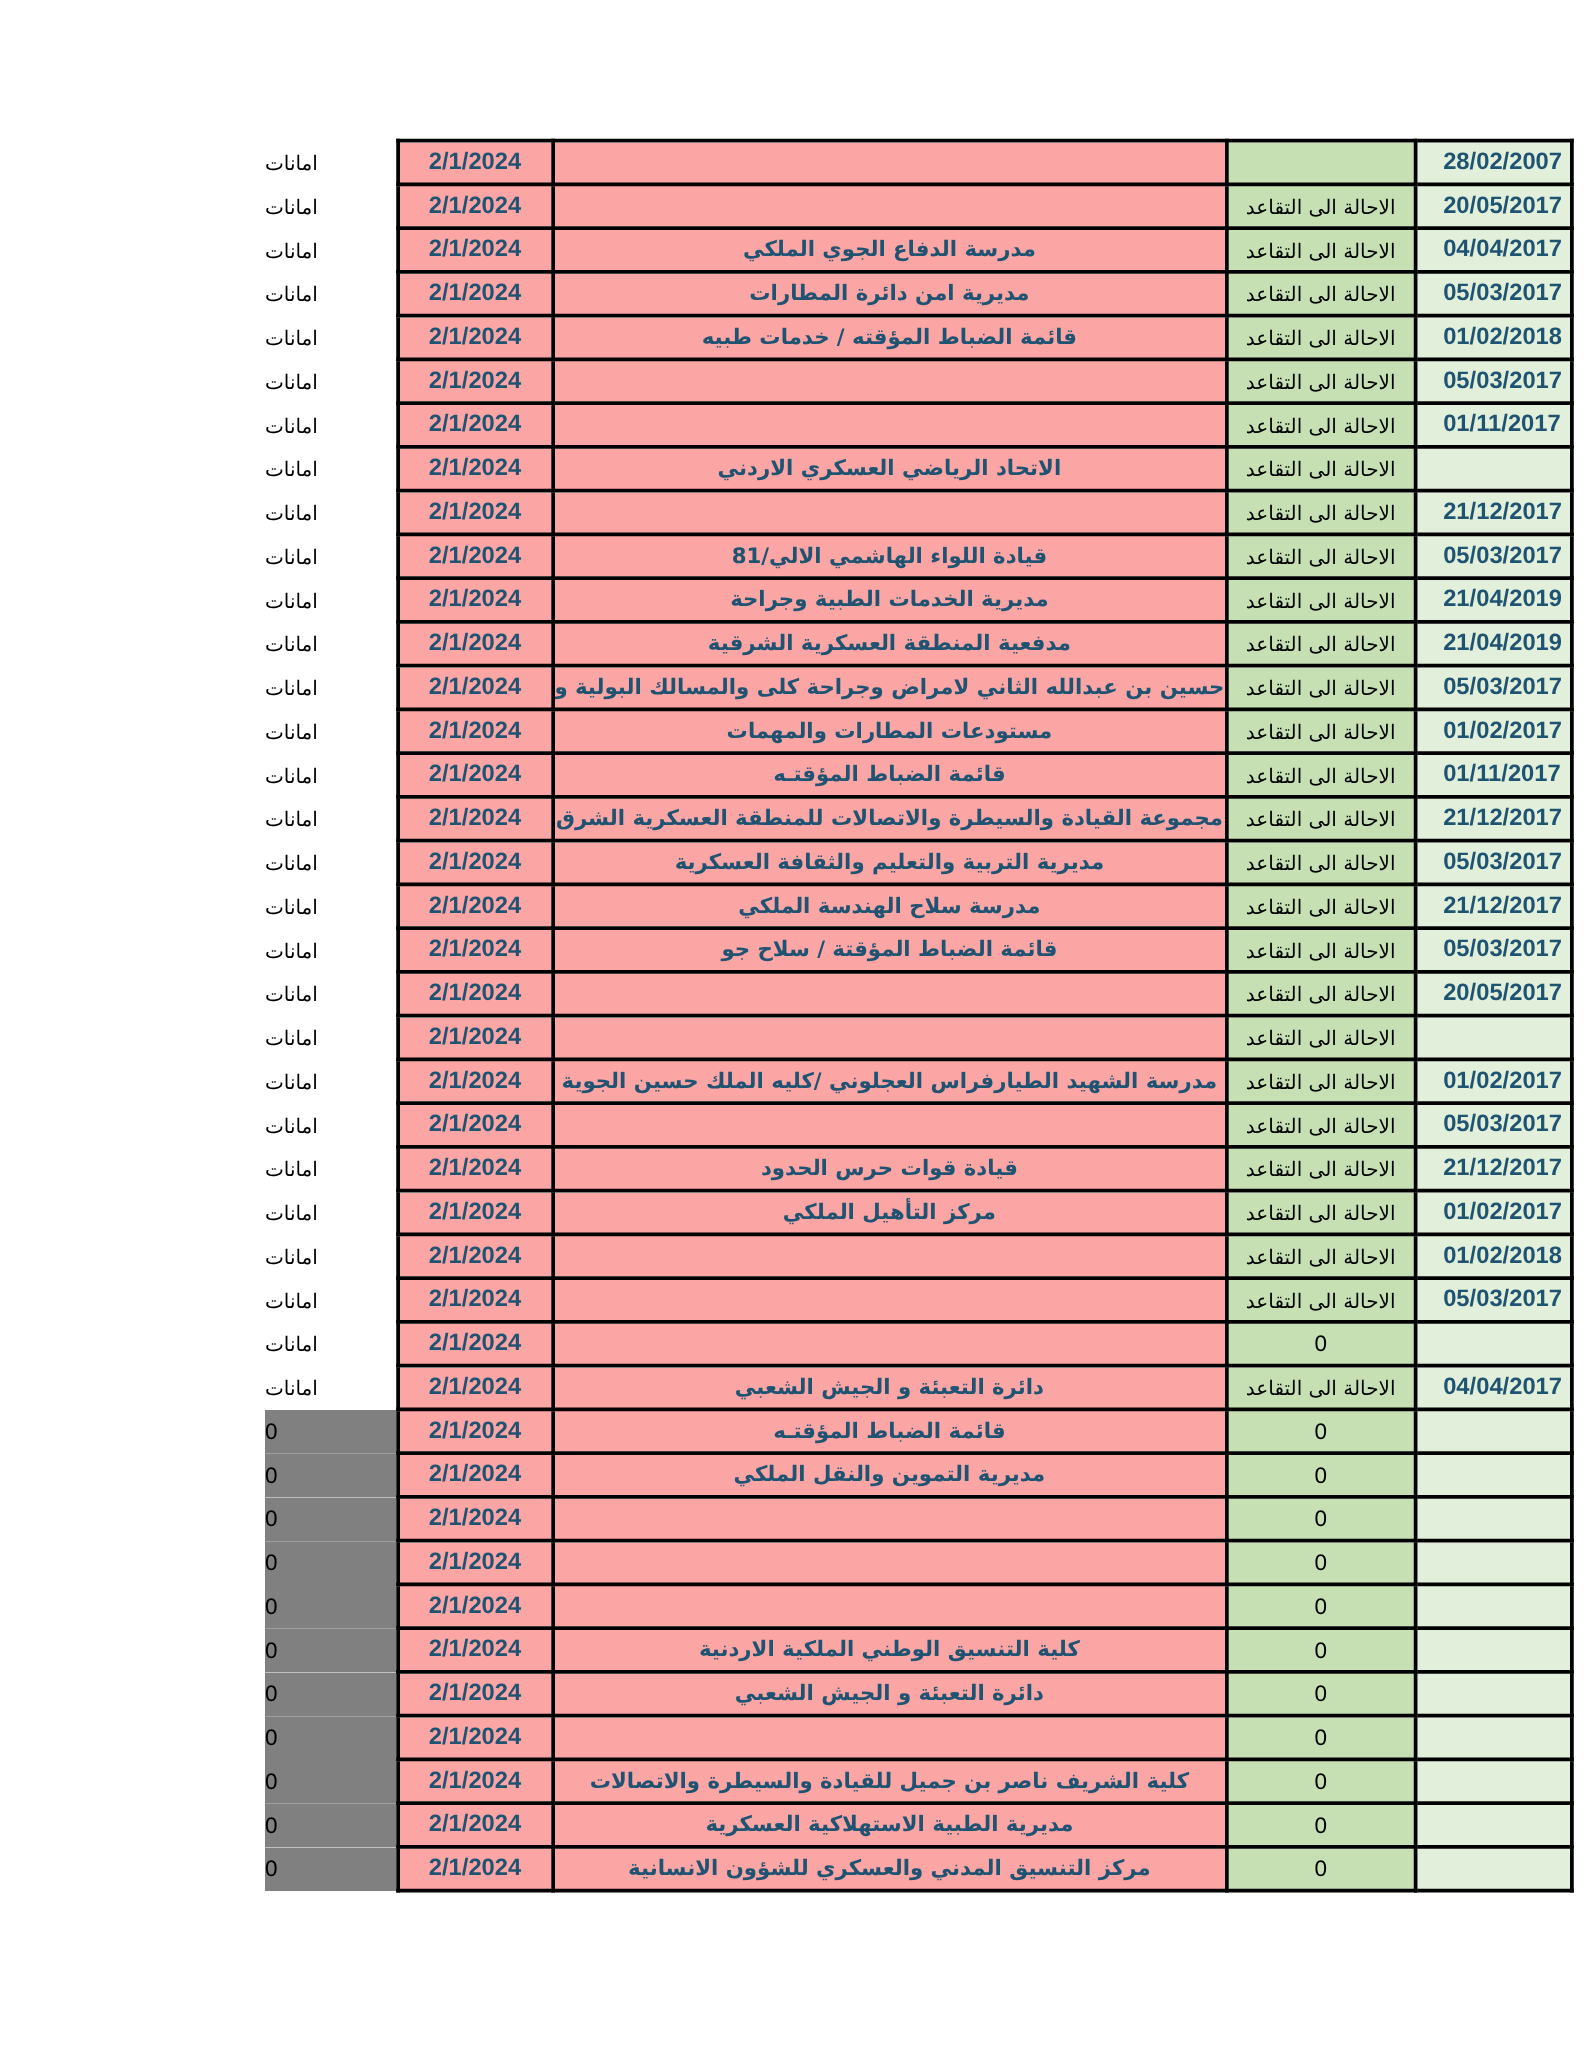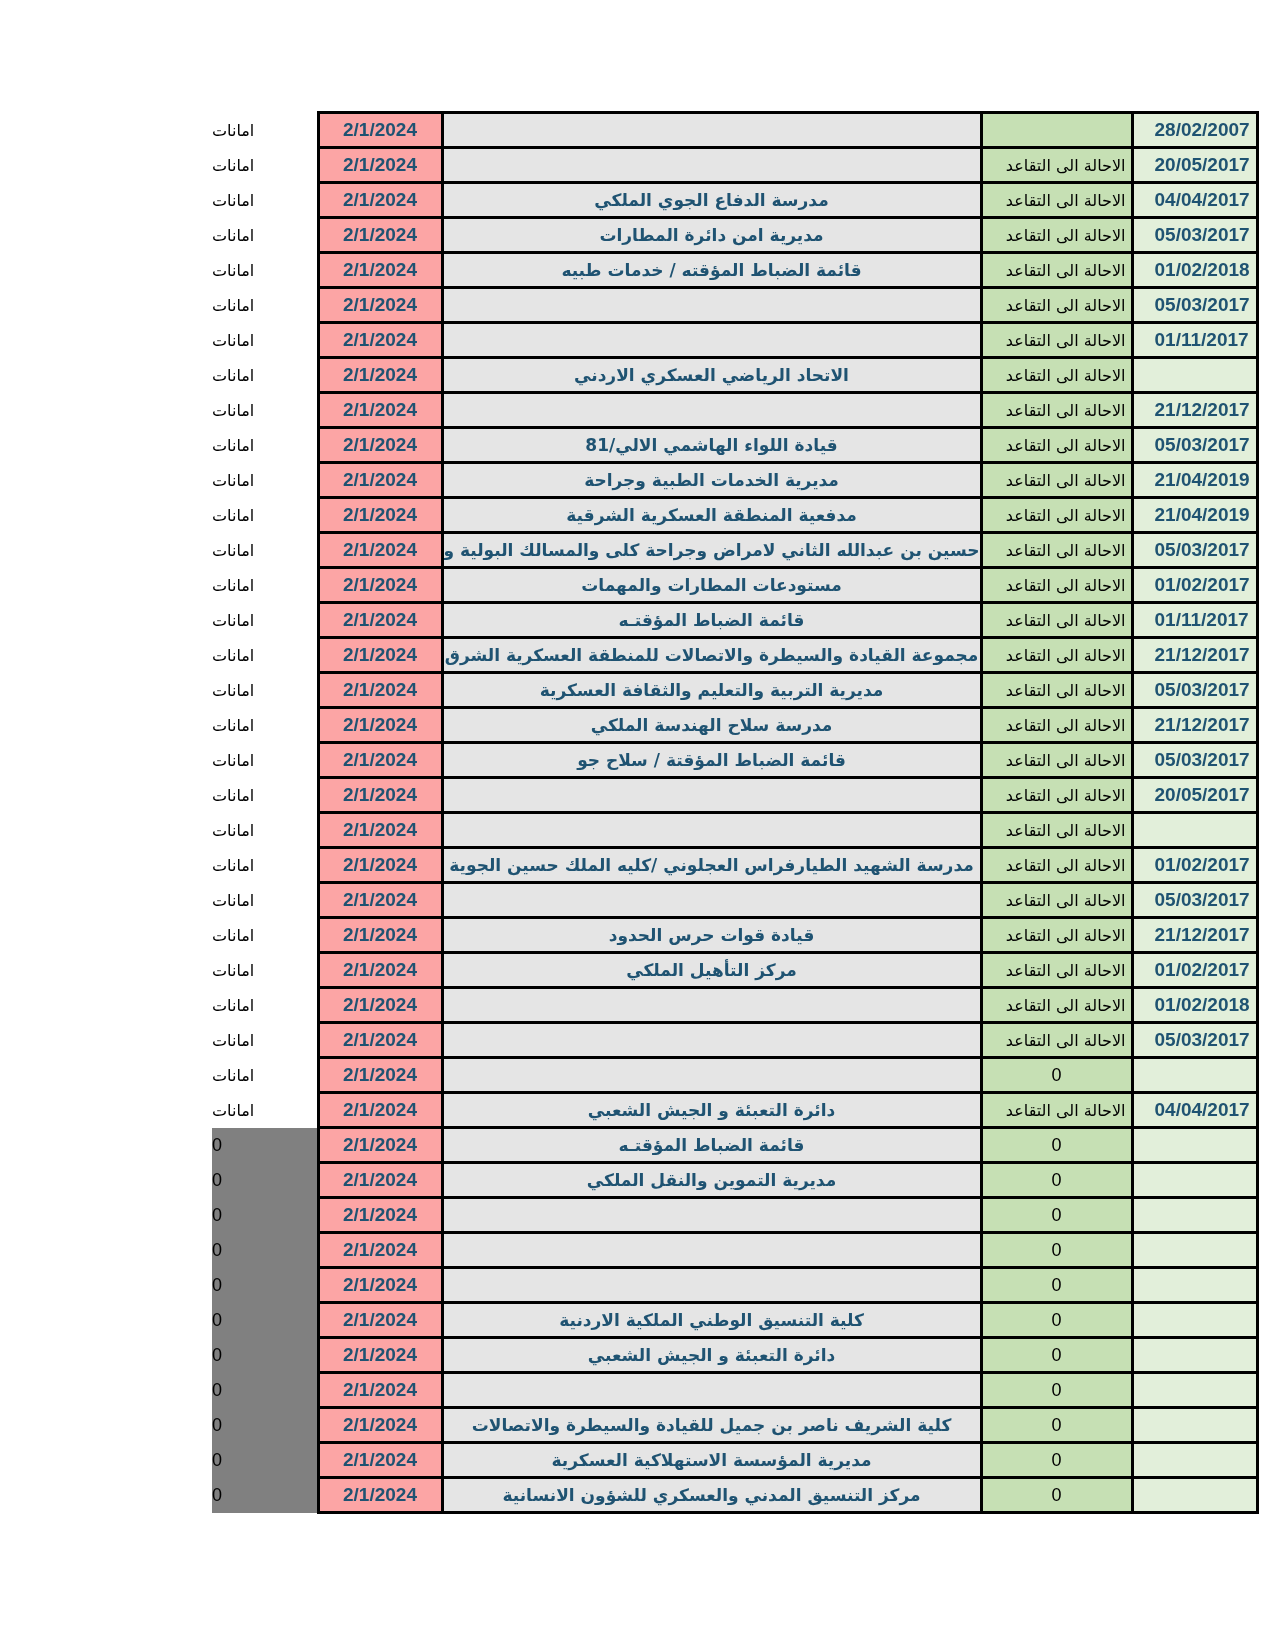--- a/index.html
+++ b/index.html
@@ -50,34 +50,34 @@
   td.c2 {
     background: #fca5a5;
     color: #1F5372;
     font-family: "Liberation Sans", sans-serif;
     font-weight: bold;
     font-size: 19px;
     text-align: center;
   }
   
   td.c3 {
-    background: #e5e5e5;
+    background: #fca5a5;
     color: #1F5372;
     direction: rtl;
     text-align: center;
     font-weight: bold;
     font-size: 17px;
     font-family: "DejaVu Sans", sans-serif;
   }
   
   td.c4 {
     background: #C6E0B4;
     color: #000000;
     direction: rtl;
-    text-align: right;
+    text-align: center;
     padding: 0 5px;
     font-size: 16px;
     font-family: "DejaVu Sans", sans-serif;
   }
   td.c4.num {
     direction: ltr;
     text-align: center;
     font-family: "Liberation Sans", sans-serif;
     font-size: 18px;
   }
@@ -367,21 +367,21 @@
         <tr>
     <td class="c1 zero"><span>0</span></td>
     <td class="c2">2/1/2024</td>
     <td class="c3">كلية الشريف ناصر بن جميل للقيادة والسيطرة والاتصالات</td>
     <td class="c4 num">0</td>
     <td class="c5"></td>
   </tr>
         <tr>
     <td class="c1 zero"><span>0</span></td>
     <td class="c2">2/1/2024</td>
-    <td class="c3">مديرية المؤسسة الاستهلاكية العسكرية</td>
+    <td class="c3">مديرية الطبية الاستهلاكية العسكرية</td>
     <td class="c4 num">0</td>
     <td class="c5"></td>
   </tr>
         <tr>
     <td class="c1 zero"><span>0</span></td>
     <td class="c2">2/1/2024</td>
     <td class="c3">مركز التنسيق المدني والعسكري للشؤون الانسانية</td>
     <td class="c4 num">0</td>
     <td class="c5"></td>
   </tr>

